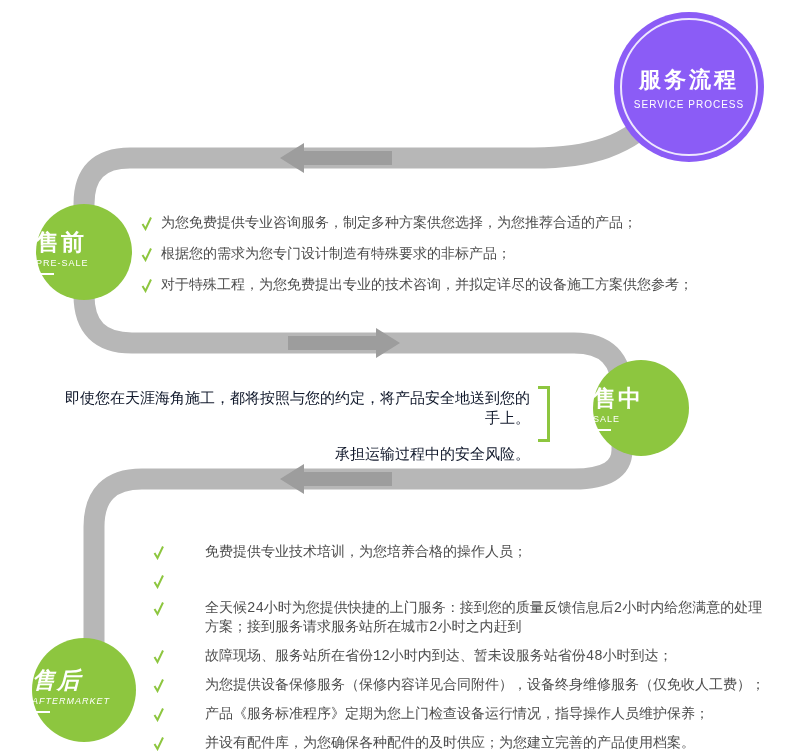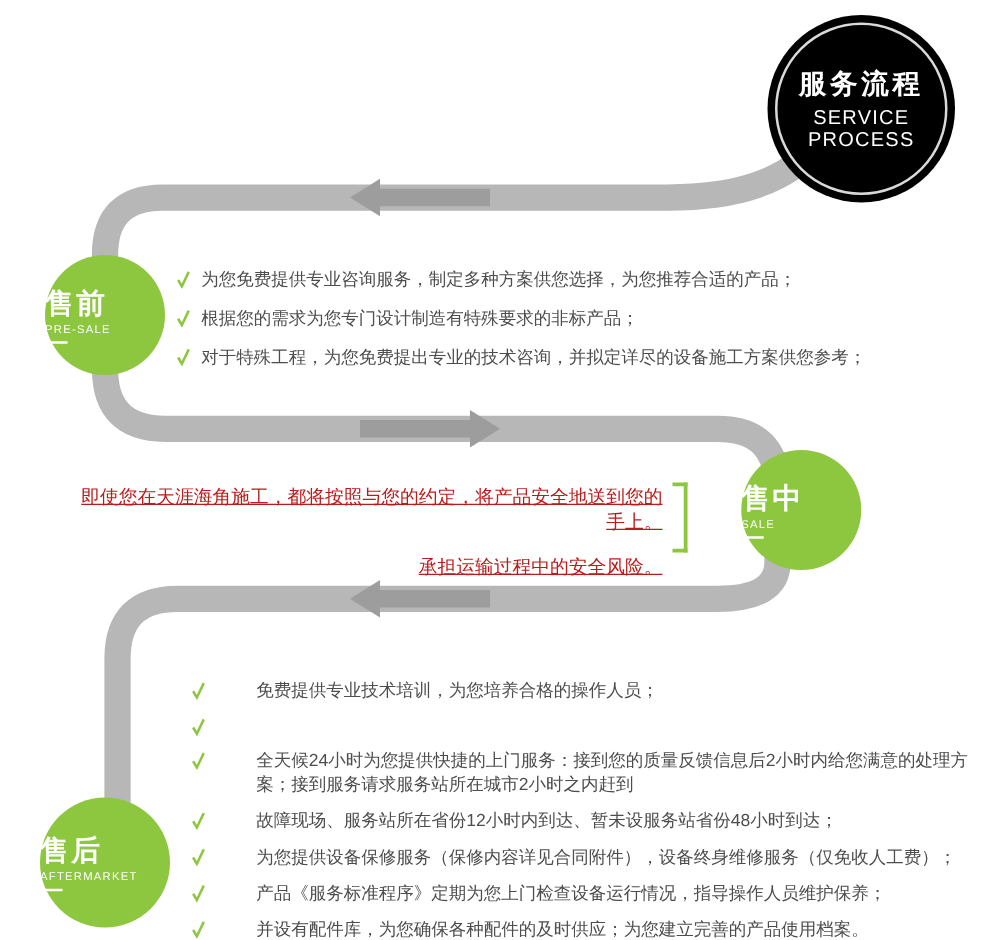--- a/index.html
+++ b/index.html
@@ -47,48 +47,48 @@
     width:18px;
     height:2px;
     background:#ffffff;
     margin-top:5px;
   }
   .badge-big {
     position:absolute;
     left:614px; top:12px;
     width:150px; height:150px;
     border-radius:50%;
-    background:#000000;
+    background:#8b5cf6;
     color:#fff;
     display:flex;
     flex-direction:column;
     align-items:center;
     justify-content:center;
     text-align:center;
     z-index:3;
   }
   .badge-big .ring {
     position:absolute;
     left:6px; top:6px; right:6px; bottom:6px;
     border:2px solid rgba(255,255,255,0.85);
     border-radius:50%;
   }
   .badge-big .c-title {
     font-size:22px;
     font-weight:bold;
     letter-spacing:3px;
   }
   .badge-big .c-sub {
-    font-size:16px;
+    font-size:10px;
     letter-spacing:1px;
     margin-top:4px;
   }
 
   
-  .list { position:absolute; z-index:2; }
+  .list { position:absolute; z-index:2;font-family:Liberation Mono, monospace; }
   .item {
     display:flex;
     align-items:flex-start;
     gap:8px;
   }
   .item .tick { flex:0 0 auto; margin-top:2px; line-height:0; }
   .item .item-text {
     font-size:14px;
     line-height:19px;
     color:#4d4d4d;
@@ -100,22 +100,21 @@
   .sale-block {
     position:absolute;
     left:60px; top:388px;
     width:470px;
     text-align:right;
     z-index:2;
   }
   .sale-line {
     font-size:15px;
     line-height:20px;
-    color:#b91c1c;
-    text-decoration:underline;
+    color:#0f172a;
   }
   .sale-line.first { margin-bottom:16px; }
   .sale-bracket {
     position:absolute;
     left:538px; top:386px;
     width:12px; height:56px;
     border-top:3px solid #8dc63f;
     border-right:3px solid #8dc63f;
     border-bottom:3px solid #8dc63f;
     z-index:2;
@@ -159,21 +158,21 @@
     <div class="c-sub">PRE-SALE</div>
     <div class="c-dash"></div>
   </div>
 
   <div class="stage-circle" style="left:593px; top:360px; width:96px; height:96px;">
     <div class="c-title">售中</div>
     <div class="c-sub">SALE</div>
     <div class="c-dash"></div>
   </div>
 
-  <div class="stage-circle" style="left:32px; top:638px; width:104px; height:104px;">
+  <div class="stage-circle" style="left:32px; top:638px; width:104px; height:104px;font-style:italic;">
     <div class="c-title">售后</div>
     <div class="c-sub">AFTERMARKET</div>
     <div class="c-dash"></div>
   </div>
 
   <div class="list pre-sale-list" style="left:140px; top:214px; width:635px;">
     <div class="item">
       <span class="tick">
         <svg width="13" height="15" viewBox="0 0 13 15">
             <path d="M2.5 8 L5.5 13 L11 1.5" fill="none" stroke="#8dc63f" stroke-width="2"></path>

